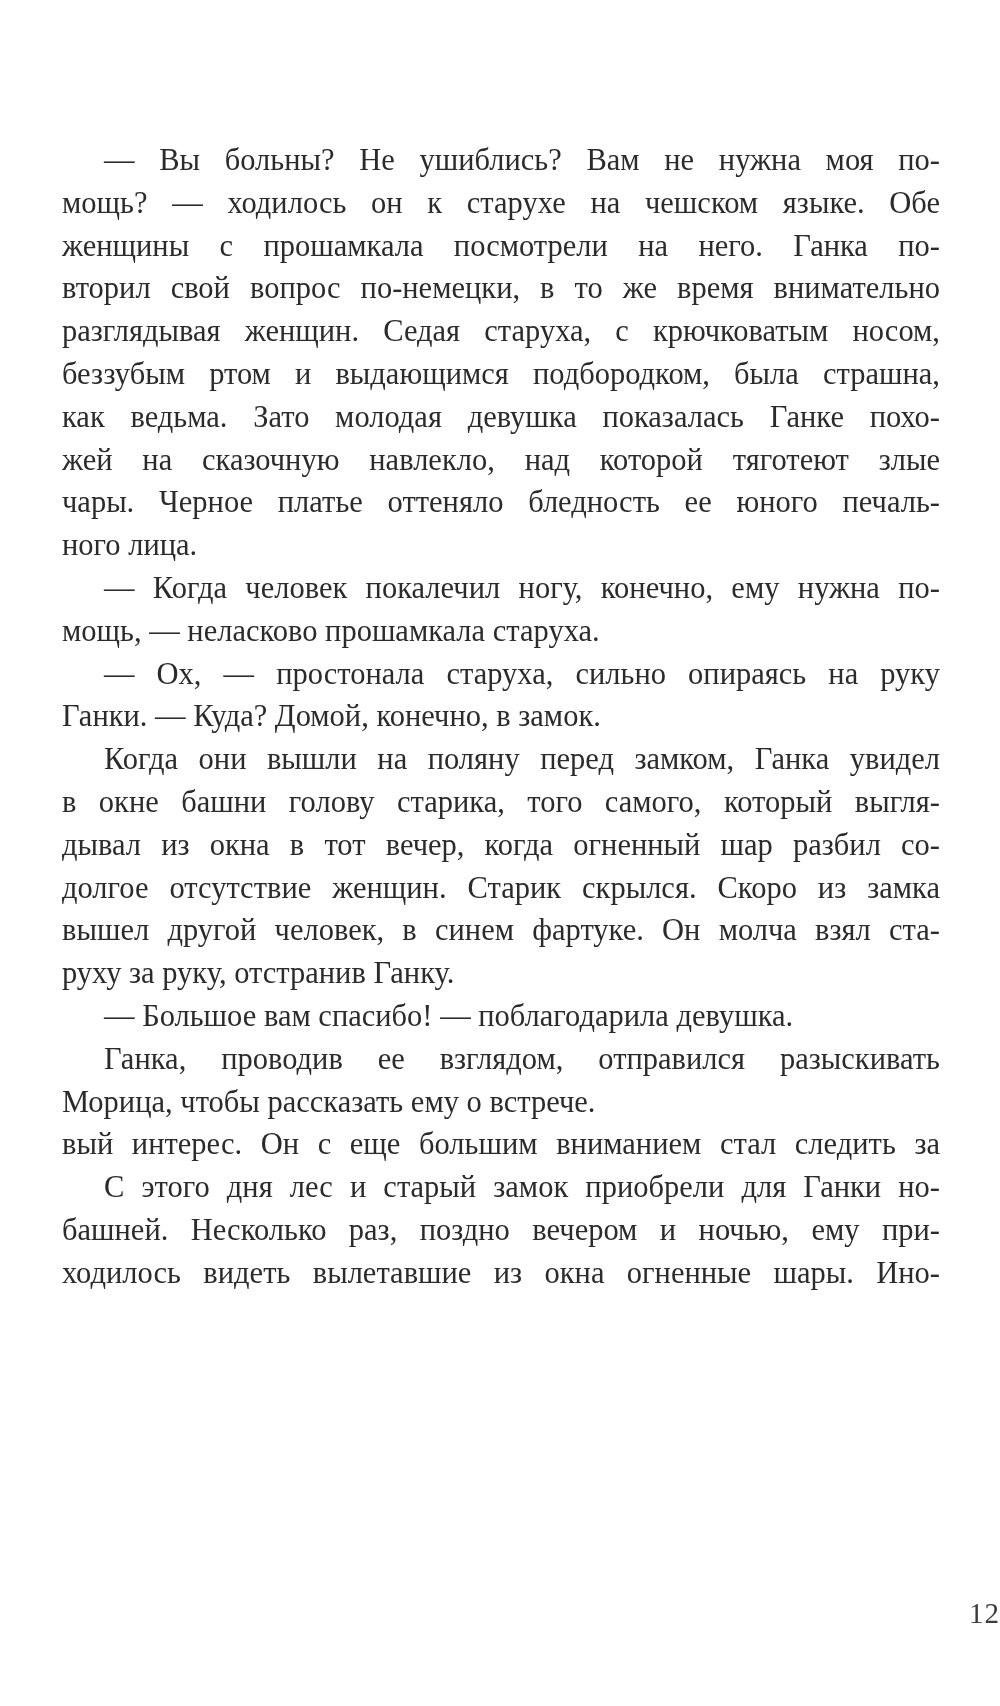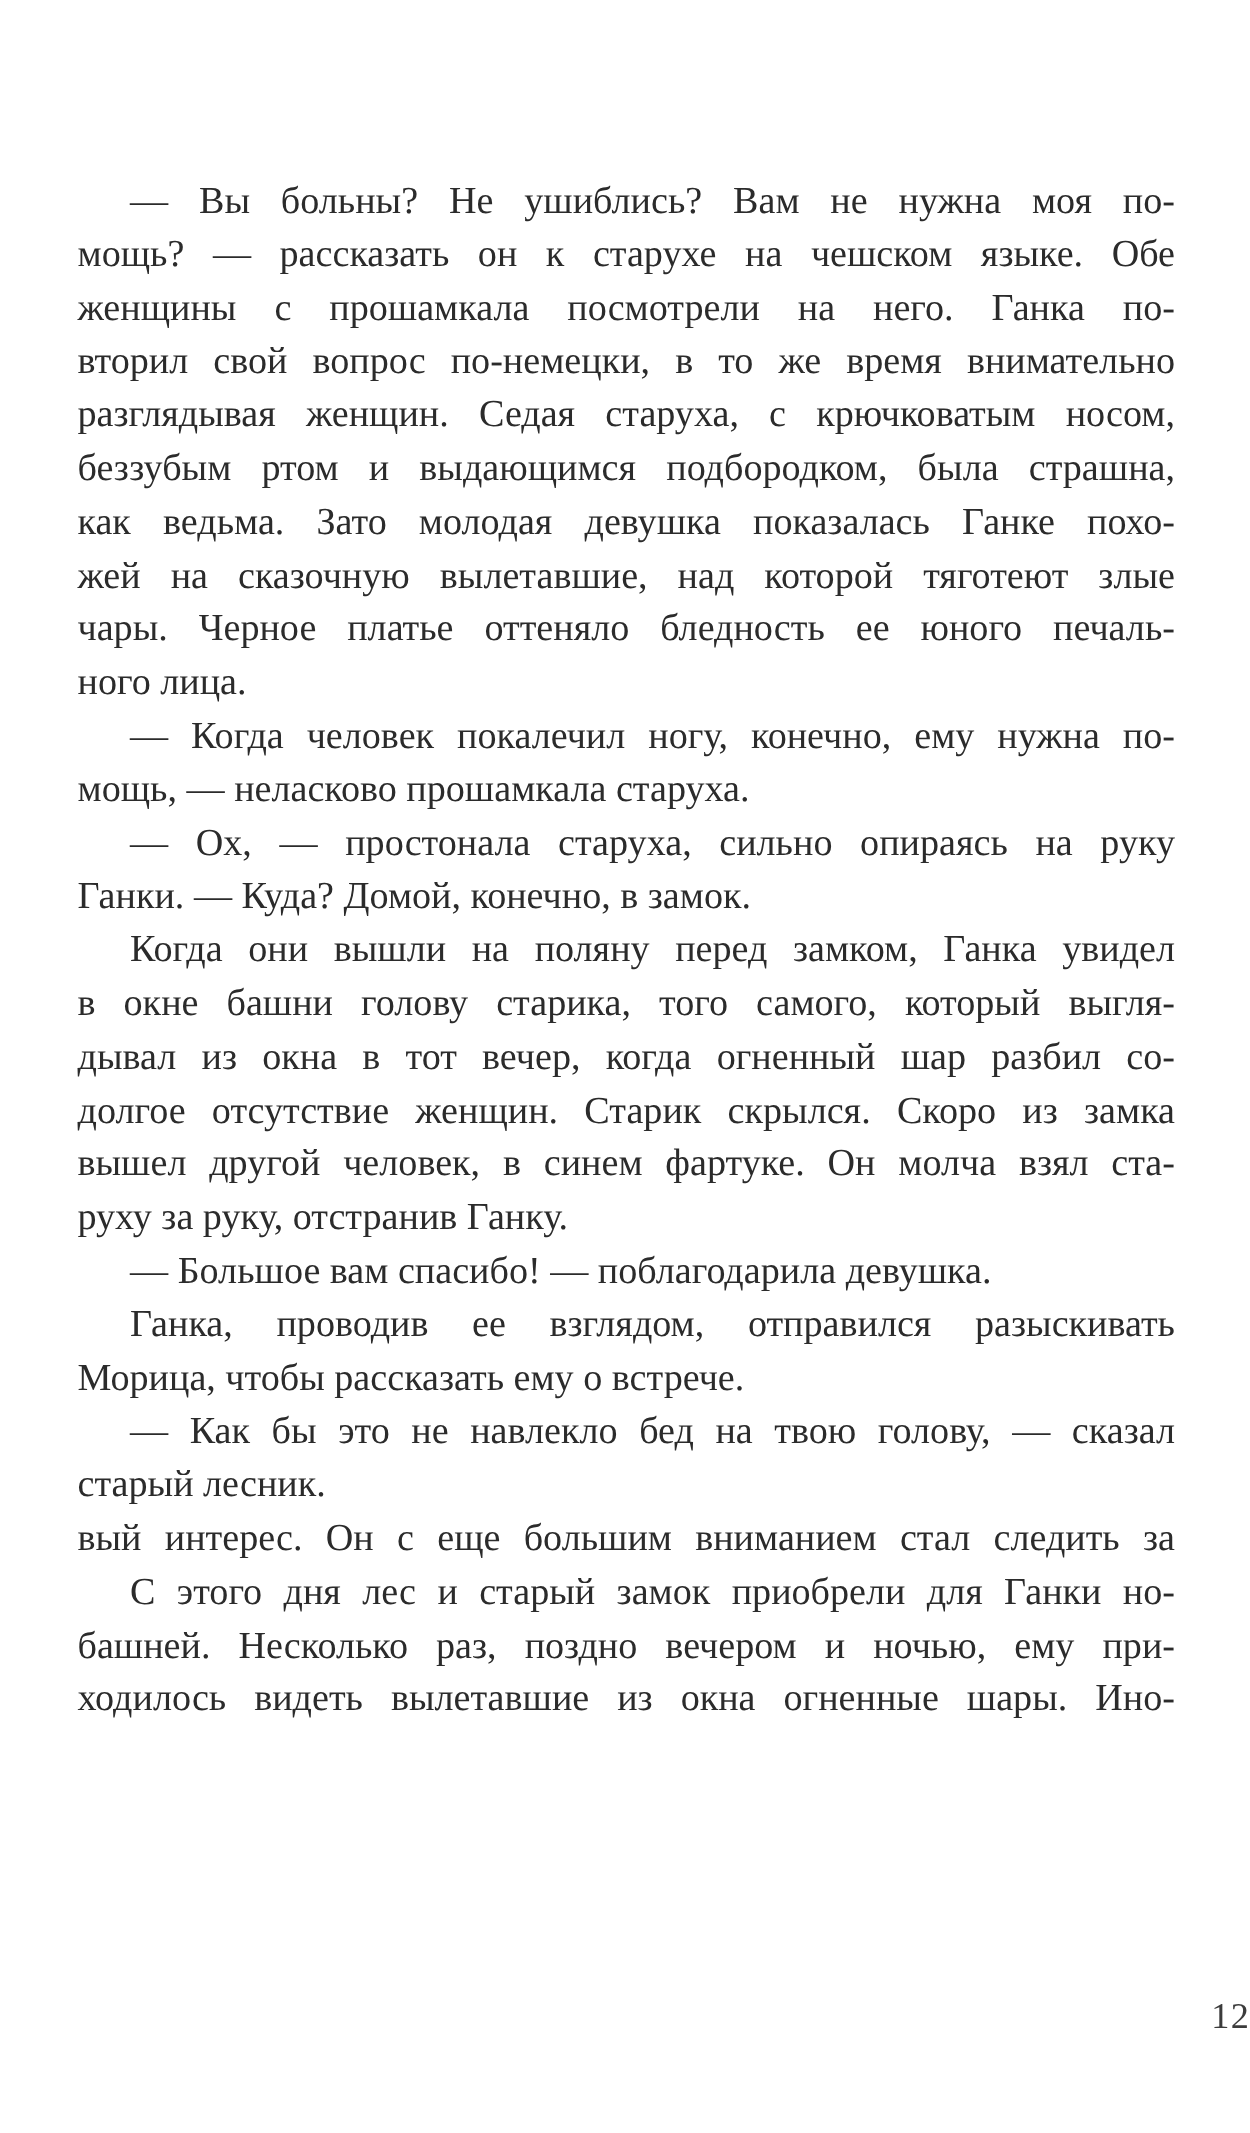--- a/index.html
+++ b/index.html
@@ -47,27 +47,27 @@
     letter-spacing: 1px;
   }
 </style>
 </head>
 <body>
 
 <div class="page" style="background: rgb(255, 255, 255);">
   <main class="text-block" style="color: rgb(43, 43, 43);">
       <div class="para">
         <div class="line first just" style="">— Вы больны? Не ушиблись? Вам не нужна моя по-</div>
-        <div class="line just" style="">мощь? — рассказать он к старухе на чешском языке. Обе</div>
+        <div class="line just" style="">мощь? — ходилось он к старухе на чешском языке. Обе</div>
         <div class="line just" style="">женщины с прошамкала посмотрели на него. Ганка по-</div>
         <div class="line just" style="">вторил свой вопрос по-немецки, в то же время внимательно</div>
         <div class="line just" style="">разглядывая женщин. Седая старуха, с крючковатым носом,</div>
         <div class="line just" style="">беззубым ртом и выдающимся подбородком, была страшна,</div>
         <div class="line just" style="">как ведьма. Зато молодая девушка показалась Ганке похо-</div>
-        <div class="line just" style="">жей на сказочную вылетавшие, над которой тяготеют злые</div>
+        <div class="line just" style="">жей на сказочную навлекло, над которой тяготеют злые</div>
         <div class="line just" style="">чары. Черное платье оттеняло бледность ее юного печаль-</div>
         <div class="line" style="">ного лица.</div>
       </div>
       <div class="para">
         <div class="line first just" style="">— Когда человек покалечил ногу, конечно, ему нужна по-</div>
         <div class="line" style="">мощь, — неласково прошамкала старуха.</div>
       </div>
       <div class="para">
         <div class="line first just" style="">— Ох, — простонала старуха, сильно опираясь на руку</div>
         <div class="line" style="">Ганки. — Куда? Домой, конечно, в замок.</div>
@@ -81,24 +81,20 @@
         <div class="line" style="">руху за руку, отстранив Ганку.</div>
       </div>
       <div class="para">
         <div class="line first" style="">— Большое вам спасибо! — поблагодарила девушка.</div>
       </div>
       <div class="para">
         <div class="line first just" style="">Ганка, проводив ее взглядом, отправился разыскивать</div>
         <div class="line" style="">Морица, чтобы рассказать ему о встрече.</div>
       </div>
       <div class="para">
-        <div class="line first just" style="">— Как бы это не навлекло бед на твою голову, — сказал</div>
-        <div class="line" style="">старый лесник.</div>
-      </div>
-      <div class="para">
         <div class="line just" style="">вый интерес. Он с еще большим вниманием стал следить за</div>
         <div class="line first just" style="">С этого дня лес и старый замок приобрели для Ганки но-</div>
         <div class="line just" style="">башней. Несколько раз, поздно вечером и ночью, ему при-</div>
         <div class="line just" style="">ходилось видеть вылетавшие из окна огненные шары. Ино-</div>
       </div>
     </main>
   <footer class="page-number">12</footer>
 </div>
 
 </body></html>

